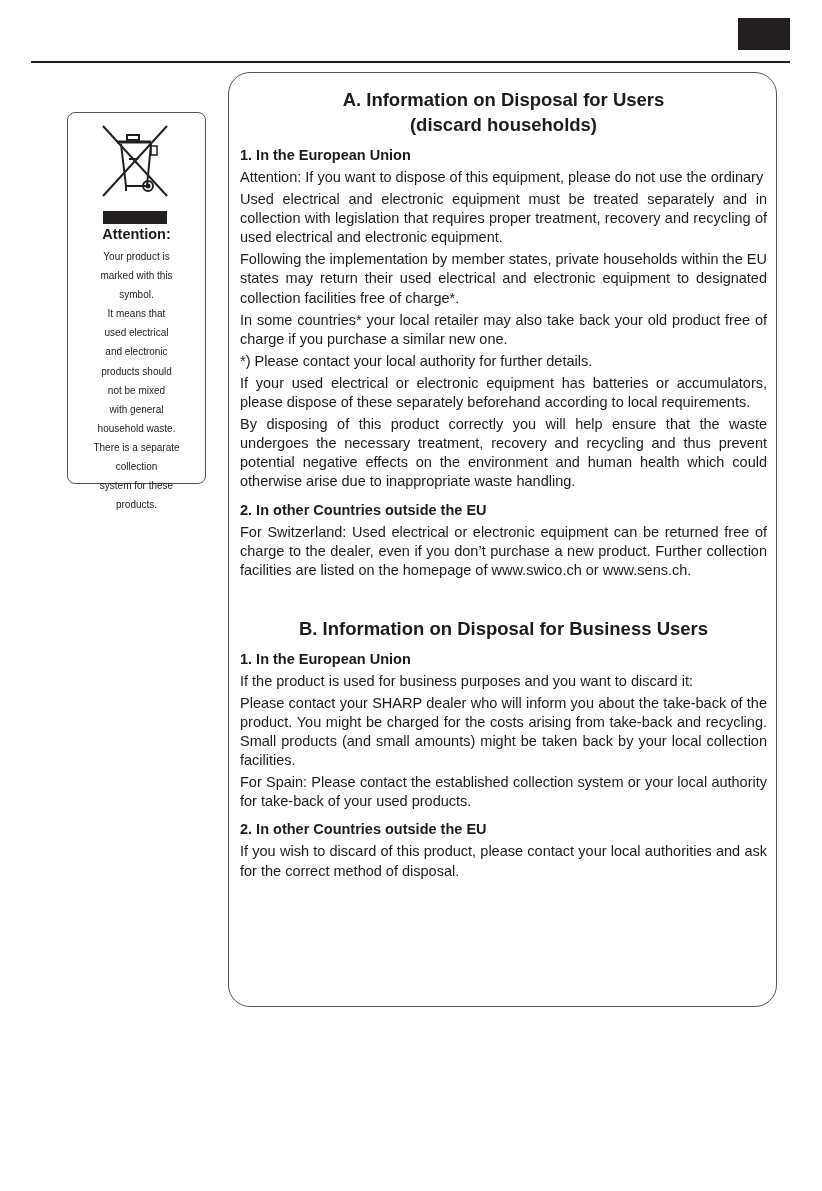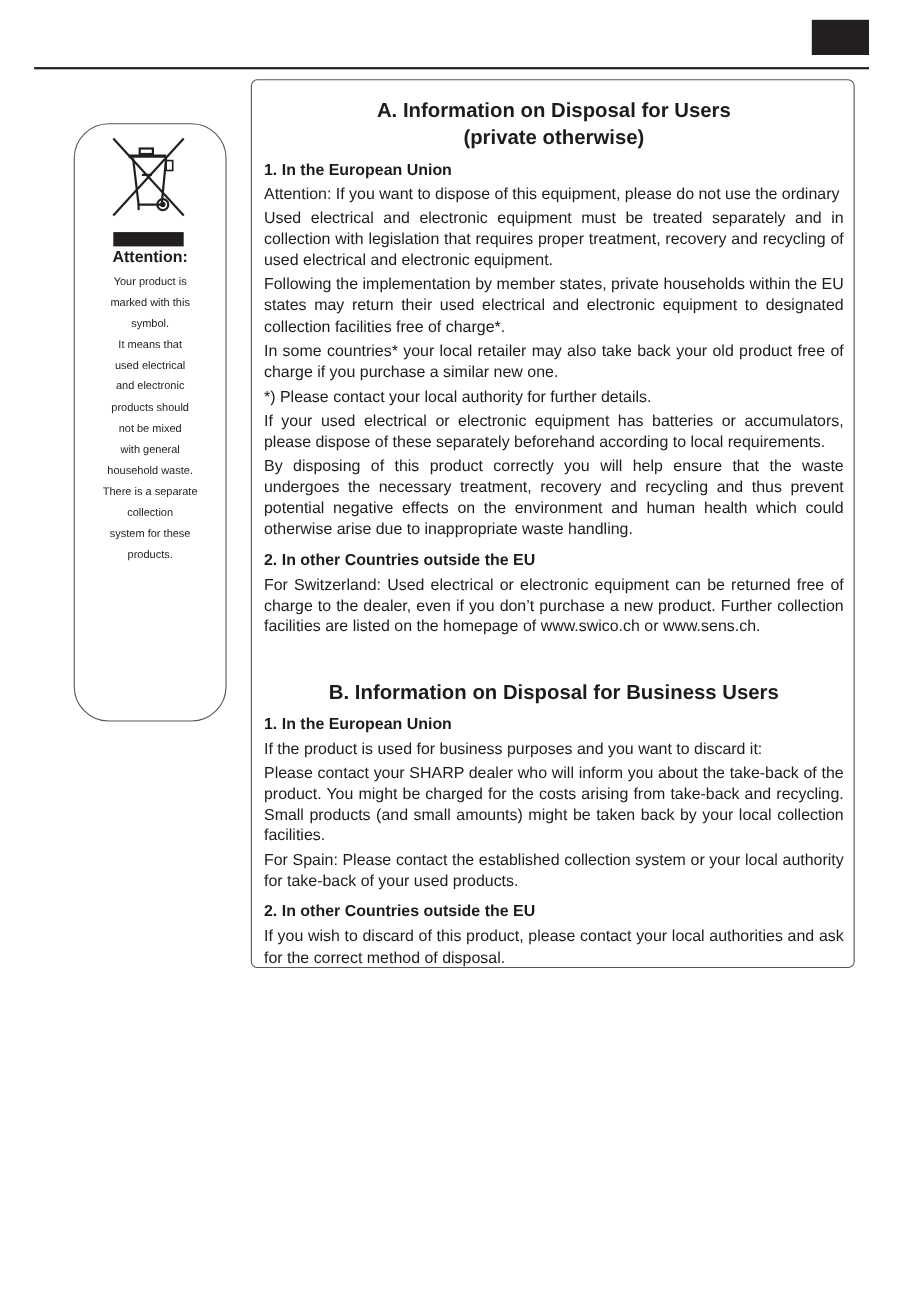--- a/index.html
+++ b/index.html
@@ -1,31 +1,31 @@
 <!DOCTYPE html>
 <html><head>
 <meta charset="utf-8">
 <style>
   html, body { margin: 0; padding: 0; background: #ffffff; }
   body { width: 822px; height: 1191px; position: relative; overflow: hidden;
          font-family: "Liberation Sans", "DejaVu Sans", sans-serif; color: #1c1c1c; }
   .page-tab { position: absolute; left: 738px; top: 18px; width: 52px; height: 32px; background: #231f20; }
   .header-rule { position: absolute; left: 31px; top: 61px; width: 759px; height: 2px; background: #231f20; }
 
-  .side-box { position: absolute; left: 67px; top: 112px; width: 139px; height: 544px;
-              border: 1.5px solid #555; border-radius: 32px; box-sizing: border-box; }
+  .side-box { position: absolute; left: 67px; top: 112px; width: 139px; height: 372px;
+              border: 1.5px solid #555; border-radius: 8px; box-sizing: border-box; }
   .weee-icon { position: absolute; left: 31px; top: 7px; width: 72px; height: 80px; }
   .black-bar { position: absolute; left: 35px; top: 98px; width: 64px; height: 13px; background: #231f20; }
   .side-title { position: absolute; left: 0; top: 113px; width: 100%; text-align: center;
                 font-weight: bold; font-size: 14.5px; }
   .side-text { position: absolute; left: 2px; top: 134px; width: 133px; text-align: center;
                font-size: 10px; line-height: 19.1px; white-space: pre-line; }
 
-  .main-box { position: absolute; left: 228px; top: 72px; width: 549px; height: 808px;
-              border: 1.5px solid #555; border-radius: 6px; box-sizing: border-box; }
+  .main-box { position: absolute; left: 228px; top: 72px; width: 549px; height: 935px;
+              border: 1.5px solid #555; border-radius: 22px; box-sizing: border-box; }
   .main-inner { position: absolute; left: 11px; top: 14px; width: 527px; }
   .section-title { text-align: center; font-weight: bold; font-size: 18.5px; line-height: 25px; margin: 0; }
   .section-title.b { margin-top: 36px; }
   .sub-heading { font-weight: bold; font-size: 14.5px; line-height: 19px; margin: 9px 0 3px 0; }
   .para { font-size: 14.5px; line-height: 19.1px; text-align: justify; margin: 0 0 3px 0; }
   .para.last-line-left { text-align-last: left; }
 </style>
 </head>
 <body>
 
@@ -62,21 +62,21 @@
 There is a separate
 collection
 system for these
 products.</div>
 </div>
 
 <div class="main-box">
   <div class="main-inner">
     <h1 class="section-title">
       <span>A. Information on Disposal for Users</span><br>
-      <span>(private otherwise)</span>
+      <span>(discard households)</span>
     </h1>
 
     <h2 class="sub-heading">1. In the European Union</h2>
     <p class="para last-line-left">Attention: If you want to dispose of this equipment, please do not use the ordinary</p>
     <p class="para">Used electrical and electronic equipment must be treated separately and in collection with legislation that requires proper treatment, recovery and recycling of used electrical and electronic equipment.</p>
     <p class="para">Following the implementation by member states, private households within the EU states may return their used electrical and electronic equipment to designated collection facilities free of charge*.</p>
     <p class="para">In some countries* your local retailer may also take back your old product free of charge if you purchase a similar new one.</p>
     <p class="para">*) Please contact your local authority for further details.</p>
     <p class="para">If your used electrical or electronic equipment has batteries or accumulators, please dispose of these separately beforehand according to local requirements.</p>
     <p class="para">By disposing of this product correctly you will help ensure that the waste undergoes the necessary treatment, recovery and recycling and thus prevent potential negative effects on the environment and human health which could otherwise arise due to inappropriate waste handling.</p>

